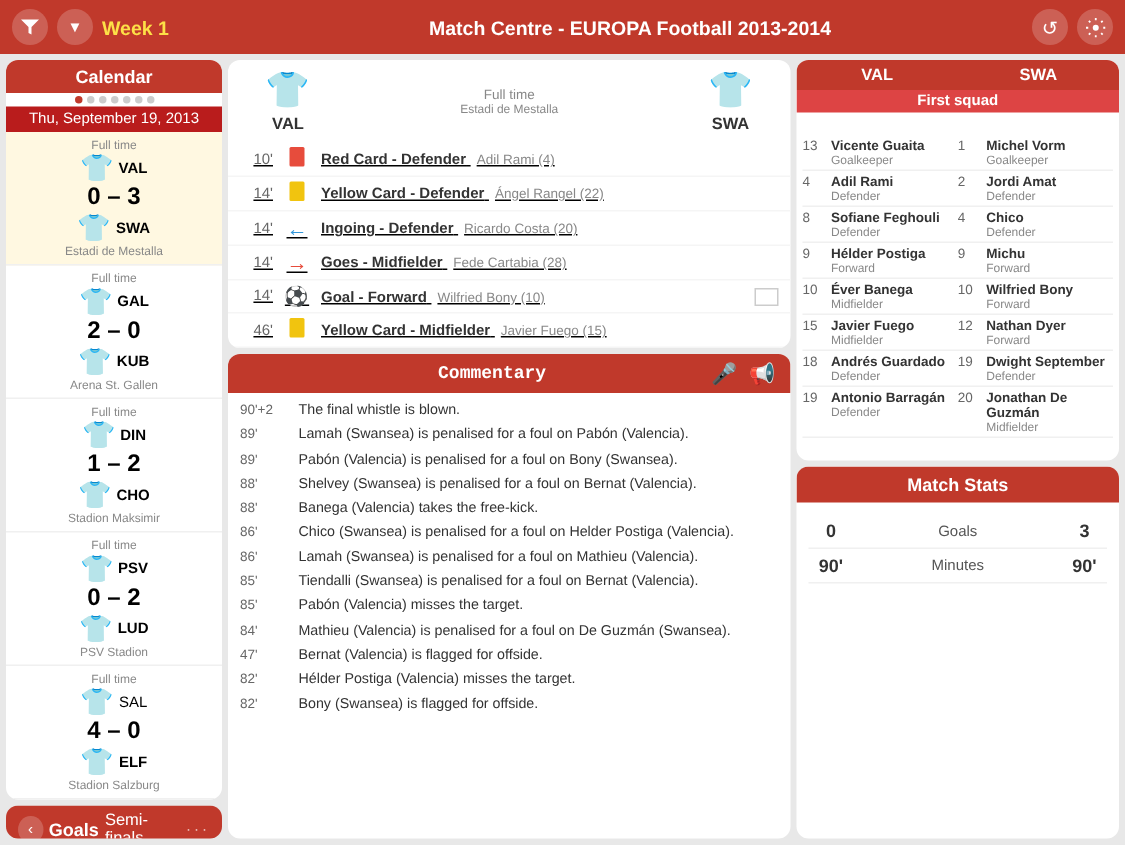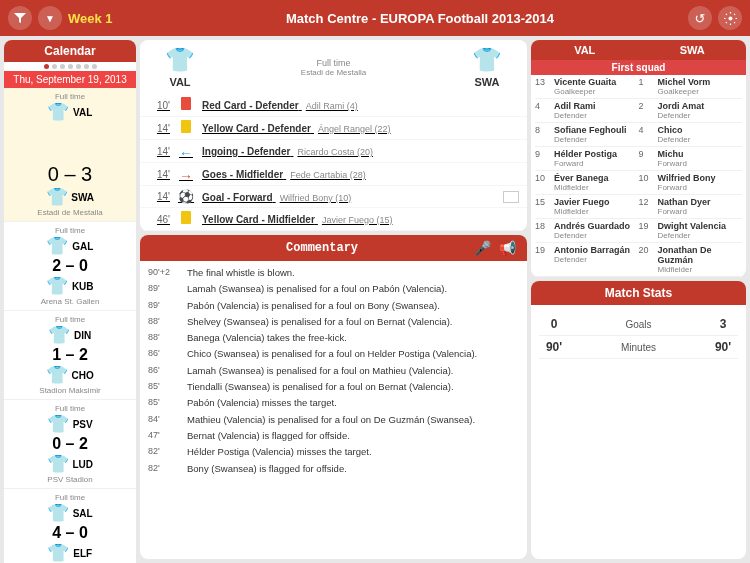--- a/index.html
+++ b/index.html
@@ -55,21 +55,21 @@
     
     .main {
       display: flex;
       height: 527px;
       padding: 4px;
       gap: 4px;
     }
 
     
     .left-panel {
-      width: 132px;
+      width: 144px;
       display: flex;
       flex-direction: column;
       gap: 4px;
     }
 
     
     .calendar-section {
       background: white;
       border-radius: 8px;
       overflow: hidden;
@@ -86,21 +86,21 @@
     .calendar-dots {
       display: flex;
       align-items: center;
       justify-content: center;
       gap: 3px;
       padding: 2px;
     }
     .dot { width: 5px; height: 5px; border-radius: 50%; background: #ccc; }
     .dot.active { background: #c0392b; }
     .calendar-date {
-      background: #ef4444;
+      background: #b91c1c;
       color: white;
       text-align: center;
       padding: 3px;
       font-size: 10px;
     }
     .match-item {
       display: flex;
       align-items: center;
       padding: 4px 6px;
       border-bottom: 1px solid #f0f0f0;
@@ -306,21 +306,21 @@
       background: #c0392b;
     }
     .squad-team-col {
       text-align: center;
       color: white;
       font-size: 11px;
       font-weight: bold;
       padding: 4px;
     }
     .squad-body {
-      padding: 0 4px;
+      padding: 15px 4px;
     }
     .squad-row {
       display: grid;
       grid-template-columns: 1fr 1fr;
       border-bottom: 1px solid #f0f0f0;
       padding: 2px 0;
     }
     .squad-player {
       display: flex;
       gap: 3px;
@@ -436,21 +436,21 @@
       <div class="calendar-date">Thu, September 19, 2013</div>
 
       <div class="match-item" style="background:#fff8e1;">
         <div class="match-teams">
           <div class="match-center-col">
             <div class="match-score-label">Full time</div>
             <div style="display:flex;align-items:center;gap:3px;">
               <span style="font-size:18px;color:#c0392b;">👕</span>
               <span style="font-weight:bold;font-size:10px;">VAL</span>
             </div>
-            <div style="font-weight:normal;font-size:20px;margin-top:40px;">0 – 3</div>
+            <div style="font-weight:bold;font-size:16px;">0 – 3</div>
             <div style="display:flex;align-items:center;gap:3px;">
               <span style="font-size:18px;color:#3498db;">👕</span>
               <span style="font-weight:bold;font-size:10px;">SWA</span>
             </div>
             <div class="venue-name">Estadi de Mestalla</div>
           </div>
         </div>
       </div>
 
       <div class="match-item">
@@ -501,21 +501,21 @@
           </div>
           <div class="venue-name">PSV Stadion</div>
         </div>
       </div>
 
       <div class="match-item">
         <div class="match-center-col" style="flex:1;">
           <div class="match-score-label">Full time</div>
           <div style="display:flex;align-items:center;gap:3px;">
             <span style="font-size:18px;color:#c0392b;">👕</span>
-            <span style="font-weight:bold;font-size:10px;">SAL</span>
+            <span style="font-weight:normal;font-size:10px;">SAL</span>
           </div>
           <div style="font-weight:bold;font-size:16px;">4 – 0</div>
           <div style="display:flex;align-items:center;gap:3px;">
             <span style="font-size:18px;color:#bdc3c7;">👕</span>
             <span style="font-weight:bold;font-size:10px;">ELF</span>
           </div>
           <div class="venue-name">Stadion Salzburg</div>
         </div>
       </div>
     </div>
@@ -788,21 +788,21 @@
           <div class="squad-player">
             <span class="player-num">18</span>
             <div class="player-info">
               <span class="player-name">Andrés Guardado</span>
               <span class="player-role">Defender</span>
             </div>
           </div>
           <div class="squad-player">
             <span class="player-num">19</span>
             <div class="player-info">
-              <span class="player-name">Dwight Valencia</span>
+              <span class="player-name">Dwight September</span>
               <span class="player-role">Defender</span>
             </div>
           </div>
         </div>
 
         <div class="squad-row">
           <div class="squad-player">
             <span class="player-num">19</span>
             <div class="player-info">
               <span class="player-name">Antonio Barragán</span>

